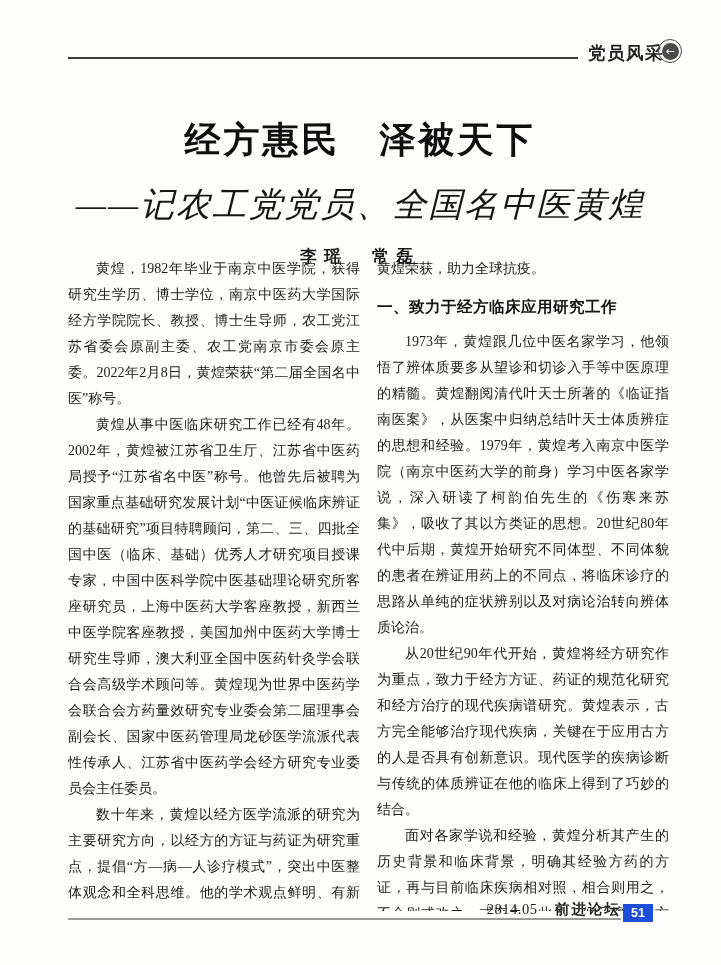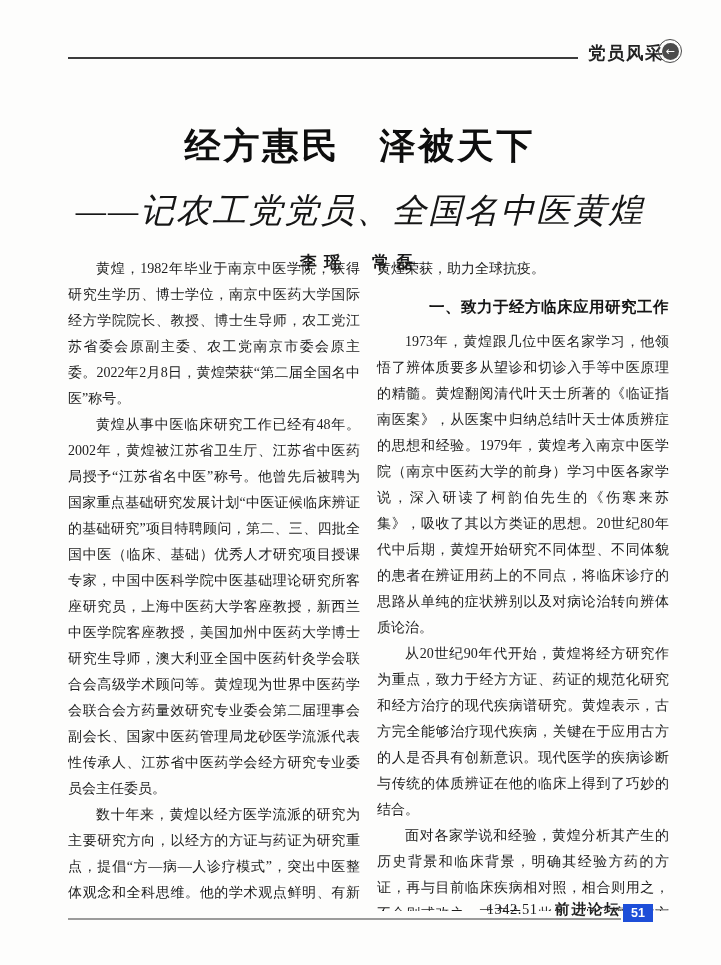--- a/index.html
+++ b/index.html
@@ -39,21 +39,21 @@
     display:flex;align-items:center;justify-content:center;
     font-size:11px;line-height:1;font-family:"DejaVu Sans", sans-serif;
   }
 
   
   .title-block{
     position:absolute;left:60px;top:110px;width:600px;
     text-align:center;
   }
   .main-title{
-    margin:12px;
+    margin:6px;
     font-family:"Liberation Sans", sans-serif;
     font-size:36px;font-weight:800;letter-spacing:3px;
     color:#0e0e0e;white-space:nowrap;
   }
   .sub-title{
     margin-top:17px;
     font-family:"Liberation Serif", serif;
     font-style:italic;
     font-size:34px;letter-spacing:2px;color:#161616;
     white-space:nowrap;
@@ -77,21 +77,21 @@
     text-align:justify;
     text-indent:2em;
     color:#1c1c1c;
     font-family:"Liberation Serif", serif;
   }
   .col p.no-indent{text-indent:0;}
   .section-heading{
     margin:15px 0 11px 0;
     font-family:"Liberation Sans", sans-serif;
     font-size:15.5px;font-weight:700;letter-spacing:0.5px;
-    text-align:right;color:#141414;
+    text-align:left;color:#141414;
     white-space:nowrap;
   }
 
   
   .footer-line{
     position:absolute;left:68px;top:918px;
     width:553px;height:2px;background:#9b9b9b;
   }
   .footer-text{
     position:absolute;left:68px;top:900px;width:553px;
@@ -138,18 +138,18 @@
       <h2 class="section-heading">一、致力于经方临床应用研究工作</h2>
       <p>1973年，黄煌跟几位中医名家学习，他领悟了辨体质要多从望诊和切诊入手等中医原理的精髓。黄煌翻阅清代叶天士所著的《临证指南医案》，从医案中归纳总结叶天士体质辨症的思想和经验。1979年，黄煌考入南京中医学院（南京中医药大学的前身）学习中医各家学说，深入研读了柯韵伯先生的《伤寒来苏集》，吸收了其以方类证的思想。20世纪80年代中后期，黄煌开始研究不同体型、不同体貌的患者在辨证用药上的不同点，将临床诊疗的思路从单纯的症状辨别以及对病论治转向辨体质论治。</p>
       <p>从20世纪90年代开始，黄煌将经方研究作为重点，致力于经方方证、药证的规范化研究和经方治疗的现代疾病谱研究。黄煌表示，古方完全能够治疗现代疾病，关键在于应用古方的人是否具有创新意识。现代医学的疾病诊断与传统的体质辨证在他的临床上得到了巧妙的结合。</p>
       <p>面对各家学说和经验，黄煌分析其产生的历史背景和临床背景，明确其经验方药的方证，再与目前临床疾病相对照，相合则用之，不合则或改之、或弃之。此外，他还擅于古方今用，在经典的基础上做新的拓展；他擅长应用经方治疗常见病、多发病及疑难病。经方药味少、花费低，为患者节省了开支，也节约了国家的中药资源。他以实际行动践行了习近平总书记对中医药“传承精华，守正创新”的指示。</p>
 
     </div>
   </div>
 
   <div class="footer-line"></div>
   <div class="footer-text">
-    <span class="issue">1342.51</span>
+    <span class="issue">2814.05</span>
     <span class="journal">前进论坛</span>
   </div>
   <div class="page-num">51</div>
 
 </div>
 
 </body></html>

